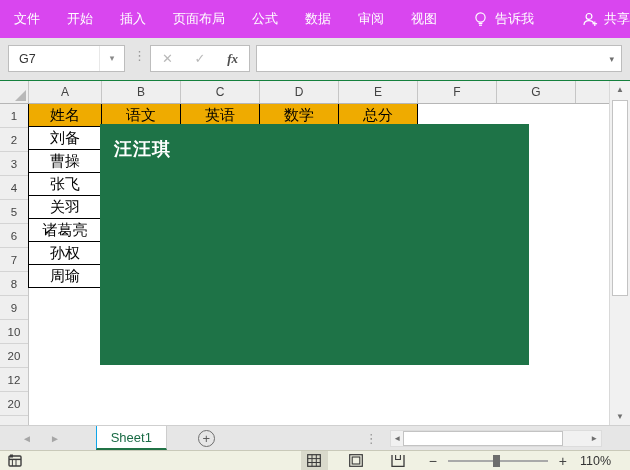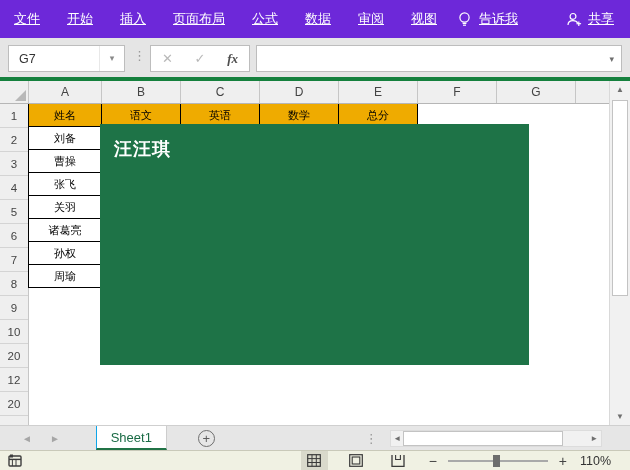--- a/index.html
+++ b/index.html
@@ -6,27 +6,27 @@
   body{
     width:630px;height:470px;position:relative;overflow:hidden;
     font-family:"Liberation Sans","DejaVu Sans",sans-serif;
     background:#ffffff;-webkit-font-smoothing:antialiased;
   }
   
   .ribbon{position:absolute;left:0;top:0;width:630px;height:38px;background:#217346;
     display:flex;align-items:center;color:#fff;font-size:13px;}
   .ribbon-tabs{display:flex;align-items:center;gap:27px;padding-left:14px;}
   .ribbon-tab{cursor:default;white-space:nowrap;}
-  .ribbon-right{margin-left:auto;display:flex;align-items:center;gap:8px;padding-right:16px;}
+  .ribbon-right{margin-left:auto;display:flex;align-items:center;gap:8px;}
   .tellme{display:flex;align-items:center;gap:7px;margin-right:40px;}
   .share{display:flex;align-items:center;gap:5px;}
   .ric{display:inline-flex;}
   
   .fbar{position:absolute;left:0;top:38px;width:630px;height:43px;background:#e5e5e5;
-    border-bottom:4px solid #15803d;box-sizing:border-box;}
+    border-bottom:1px solid #15803d;box-sizing:border-box;}
   .namebox{position:absolute;left:8px;top:7px;width:117px;height:27px;background:#fff;
     border:1px solid #bdbdbd;box-sizing:border-box;display:flex;align-items:center;}
   .namebox .ref{padding-left:10px;font-size:12.5px;color:#333;flex:1;}
   .namebox .dd{width:24px;text-align:center;color:#8a8a8a;font-size:9px;border-left:1px solid #e8e8e8;line-height:25px;}
   .fdots{position:absolute;left:133px;top:10px;color:#9a9a9a;font-size:13px;letter-spacing:0;}
   .fxbox{position:absolute;left:150px;top:7px;width:100px;height:27px;background:#fff;
     border:1px solid #bdbdbd;box-sizing:border-box;display:flex;align-items:center;justify-content:space-around;}
   .fxbox .dis{color:#b8b8b8;font-size:13px;}
   .fxbox .fx{color:#4e4e4e;font-size:13px;font-style:italic;font-family:"Liberation Serif","DejaVu Serif",serif;font-weight:bold;}
   .finput{position:absolute;left:256px;top:7px;width:366px;height:27px;background:#fff;
@@ -42,21 +42,21 @@
     display:flex;align-items:center;justify-content:center;font-size:12px;color:#444;}
   .colfill{flex:1;height:100%;}
   
   .grid{position:absolute;left:0;top:104px;width:609px;height:321px;background:#fff;overflow:hidden;}
   .rowheads{position:absolute;left:0;top:0;width:29px;height:100%;background:#efefef;border-right:1px solid #c6c6c6;box-sizing:border-box;}
   .rownum{width:100%;height:24px;box-sizing:border-box;border-bottom:1px solid #d4d4d4;
     display:flex;align-items:center;justify-content:center;font-size:11.5px;color:#444;}
   .table{position:absolute;left:29px;top:0;}
   .trow{display:flex;}
   .tcell{height:24px;box-sizing:border-box;border:1px solid #000;margin-left:-1px;margin-top:-1px;
-    display:flex;align-items:center;justify-content:center;font-size:11px;color:#000;background:#fff;}
+    display:flex;align-items:center;justify-content:center;font-size:15px;color:#000;background:#fff;}
   .tcell.hdr{background:#efab00;font-weight:500;}
   
   .overlay{position:absolute;left:100px;top:124px;width:429px;height:241px;background:#1e7347;z-index:5;}
   .watermark{position:absolute;left:14px;top:13px;color:#fff;font-size:18px;font-weight:bold;letter-spacing:1px;}
   .overlay-title{position:absolute;left:0;right:0;top:98px;text-align:center;color:#fff;
     font-size:34px;font-weight:bold;letter-spacing:4px;}
   
   .vscroll{position:absolute;left:609px;top:81px;width:21px;height:344px;background:#f1f1f1;
     border-left:1px solid #d9d9d9;box-sizing:border-box;}
   .varrow{width:100%;height:17px;display:flex;align-items:center;justify-content:center;color:#6f6f6f;font-size:8px;}
@@ -87,21 +87,21 @@
   .viewbtn + .viewbtn{margin-left:15px;}
   .zminus{margin-left:17px;color:#444;font-size:14px;}
   .ztrack{margin-left:11px;width:100px;height:2px;background:#a9a9a9;position:relative;}
   .zthumb{position:absolute;left:45px;top:-5px;width:7px;height:12px;background:#6d6d6d;}
   .zplus{margin-left:11px;color:#444;font-size:14px;}
   .zlevel{margin-left:13px;margin-right:12px;color:#333;font-size:12.5px;min-width:38px;}
 </style>
 </head>
 <body>
 
-<div class="ribbon" style="background: #6d28d9; text-decoration: underline;">
+<div class="ribbon" style="background: #d946ef;">
   <div class="ribbon-tabs" id="ribbonTabs">
       <div class="ribbon-tab">文件</div>
       <div class="ribbon-tab">开始</div>
       <div class="ribbon-tab">插入</div>
       <div class="ribbon-tab">页面布局</div>
       <div class="ribbon-tab">公式</div>
       <div class="ribbon-tab">数据</div>
       <div class="ribbon-tab">审阅</div>
       <div class="ribbon-tab">视图</div>
     </div>

